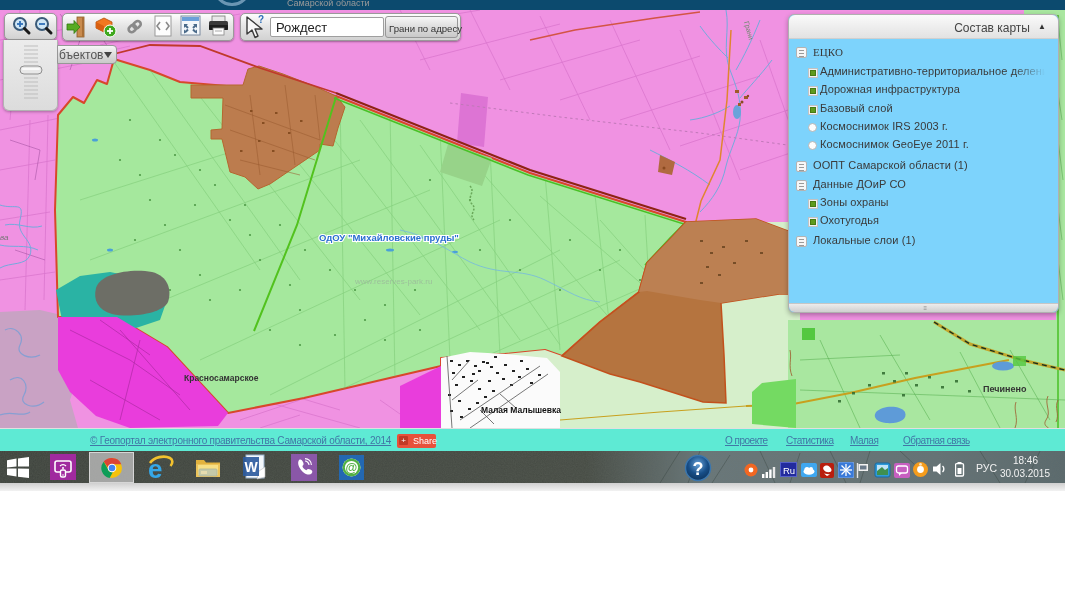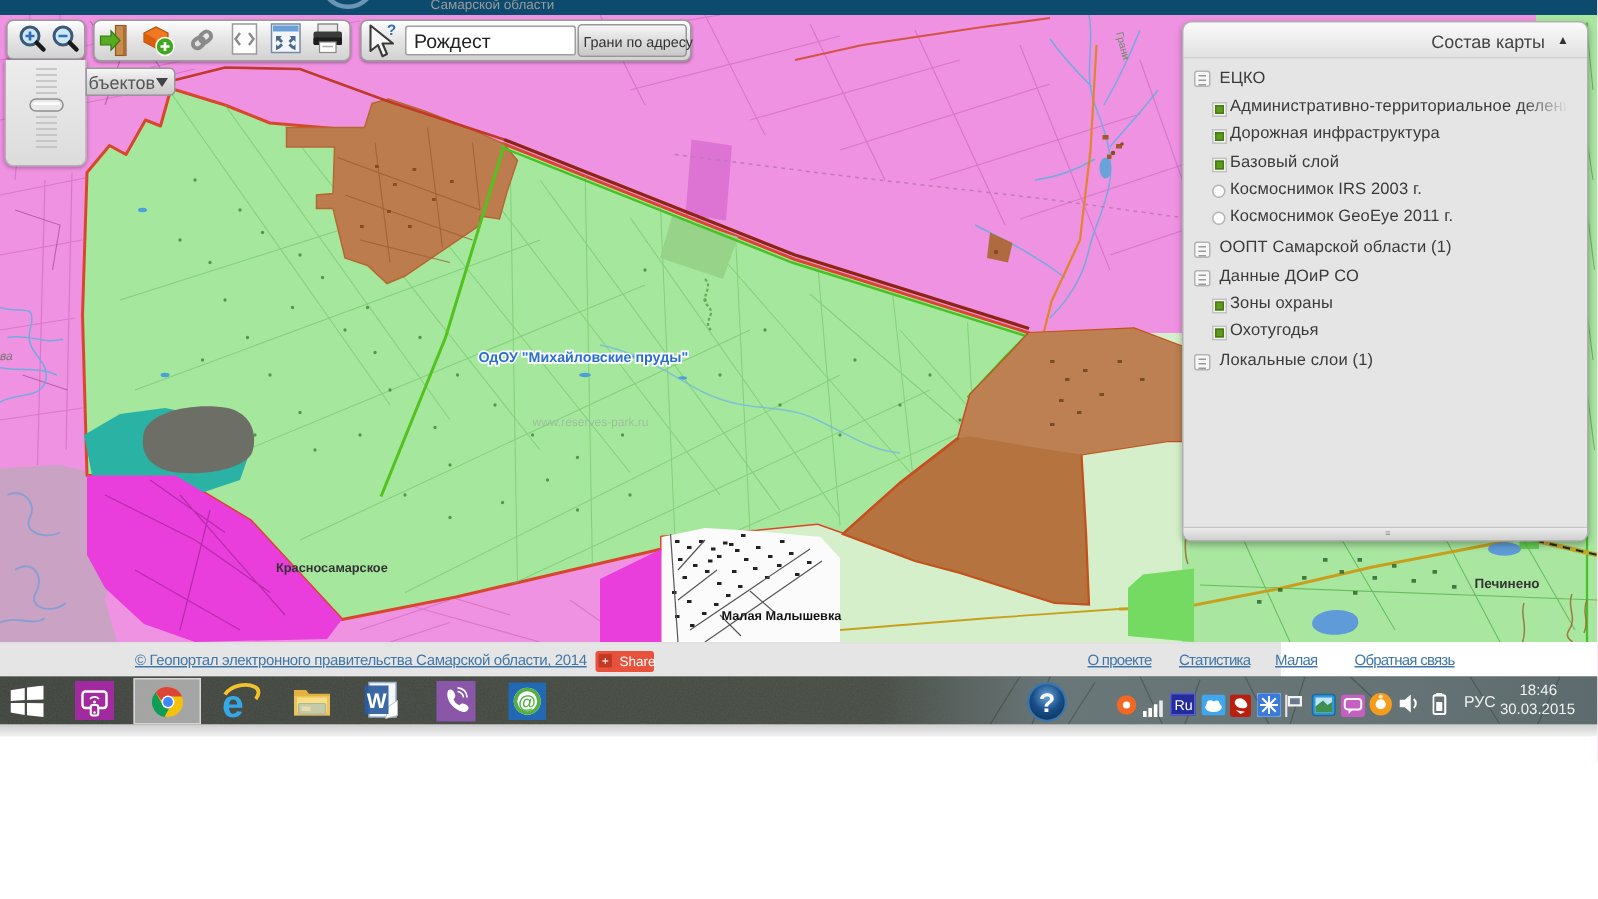--- a/index.html
+++ b/index.html
@@ -3,21 +3,21 @@
 <meta charset="utf-8">
 <style>
 html,body{margin:0;padding:0;background:#fff;}
 *{box-sizing:border-box;}
 .page{position:relative;width:1065px;height:599px;overflow:hidden;background:#fff;font-family:"Liberation Sans",sans-serif;}
 .abs{position:absolute;}
 
 .tbox{position:absolute;background:linear-gradient(#fdfdfd,#e6e6e6 45%,#d2d2d2);border:1px solid #9a9a9a;border-radius:5px;box-shadow:0 1px 2px rgba(0,0,0,.35);}
 .btn{position:absolute;background:linear-gradient(#f7f7f7,#ddd 50%,#c9c9c9);border:1px solid #979797;border-radius:3px;color:#333;}
 
-.panel{position:absolute;left:788px;top:14px;width:271px;height:347px;background:#e5e5e5;border:1px solid #b0b0b0;border-radius:6px;box-shadow:0 2px 5px rgba(0,0,0,.3);}
+.panel{position:absolute;left:788px;top:14px;width:271px;height:299px;background:#7dd3fc;border:1px solid #b0b0b0;border-radius:6px;box-shadow:0 2px 5px rgba(0,0,0,.3);}
 .panel-h{position:absolute;left:0;top:0;right:0;height:24px;background:linear-gradient(#fafafa,#e2e2e2);border-bottom:1px solid #cfcfcf;border-radius:6px 6px 0 0;}
 .panel-f{position:absolute;left:0;bottom:0;right:0;height:9px;background:linear-gradient(#ececec,#cfcfcf);border-top:1px solid #c6c6c6;border-radius:0 0 6px 6px;}
 .row{position:absolute;font-size:11px;letter-spacing:0.1px;color:#3a3a3a;white-space:nowrap;}
 .licon{position:absolute;width:11px;height:11px;border:1px solid #b3b3b3;border-radius:2px;background:#f7f7f7;}
 .licon i{position:absolute;left:2px;right:2px;height:1px;background:#9a9a9a;}
 .cb{position:absolute;width:10px;height:10px;border:1px solid #c2c2c2;background:#f2f2f2;}
 .cb i{position:absolute;left:1px;top:1px;width:6px;height:6px;background:#5e9b1e;border:1px solid #487a12;}
 .rad{position:absolute;width:9px;height:9px;border:1px solid #b5b5b5;border-radius:50%;background:#fdfdfd;}
 
 .flink{color:#4177a6;text-decoration:underline;font-size:11px;white-space:nowrap;position:absolute;}
@@ -389,21 +389,21 @@
   <div class="panel">
     <div class="panel-h">
         <span style="position:absolute;right:28px;top:6px;font-size:12px;color:#444;">Состав карты</span>
         <span style="position:absolute;right:12px;top:7px;font-size:8px;color:#333;">▲</span>
       </div>
     <div class="licon" style="left:7px;top:32px;">
         <i style="top:2px;"></i>
         <i style="top:5px;"></i>
         <i style="top:8px;"></i>
       </div>
-    <div class="row" style="left:24px;top:31px;">ЕЦКО</div>
+    <div class="row" style="left:24px;top:31px;font-family:Liberation Serif, serif;">ЕЦКО</div>
     <div class="cb" style="left:19px;top:53px;">
         <i></i>
       </div>
     <div class="row" style="left:31px;top:50px;width:225px;overflow:hidden;-webkit-mask-image:linear-gradient(90deg,#000 90%,rgba(0,0,0,0.25) 97%,transparent 100%);mask-image:linear-gradient(90deg,#000 86%,rgba(0,0,0,0.25) 97%,transparent 100%);">Административно-территориальное деление</div>
     <div class="cb" style="left:19px;top:71px;">
         <i></i>
       </div>
     <div class="row" style="left:31px;top:68px;">Дорожная инфраструктура</div>
     <div class="cb" style="left:19px;top:90px;">
         <i></i>
@@ -437,21 +437,21 @@
         <i style="top:2px;"></i>
         <i style="top:5px;"></i>
         <i style="top:8px;"></i>
       </div>
     <div class="row" style="left:24px;top:219px;">Локальные слои (1)</div>
     <div class="panel-f">
         <span style="position:absolute;left:50%;top:1px;font-size:6px;color:#888;">≡</span>
       </div>
   </div>
 
-  <div class="abs" style="left:0;top:428px;width:854px;height:24px;background:#e5e5e5;border-top:1px solid #e0e0e0;">
+  <div class="abs" style="left:0;top:428px;width:1065px;height:24px;background:#5eead4;border-top:1px solid #e0e0e0;">
     <span class="flink" style="left:90px;top:6px;font-size:10px;letter-spacing:-0.25px;">© Геопортал электронного правительства Самарской области, 2014</span>
     <div class="abs" style="left:397px;top:5px;width:39px;height:14px;background:#e8513b;border-radius:2px;">
       <span style="position:absolute;left:2px;top:2px;width:9px;height:9px;background:#c23a26;border-radius:1px;color:#fff;font-size:8px;line-height:9px;text-align:center;">+</span>
       <span style="position:absolute;left:16px;top:1.5px;color:#fff;font-size:9px;">Share</span>
     </div>
     <span class="flink" style="left:725px;top:6px;font-size:10px;letter-spacing:-0.5px;">О проекте</span>
     <span class="flink" style="left:786px;top:6px;font-size:10px;letter-spacing:-0.5px;">Статистика</span>
     <span class="flink" style="left:850px;top:6px;font-size:10px;letter-spacing:-0.5px;">Малая</span>
     <span class="flink" style="left:903px;top:6px;font-size:10px;letter-spacing:-0.5px;">Обратная связь</span>
   </div>

